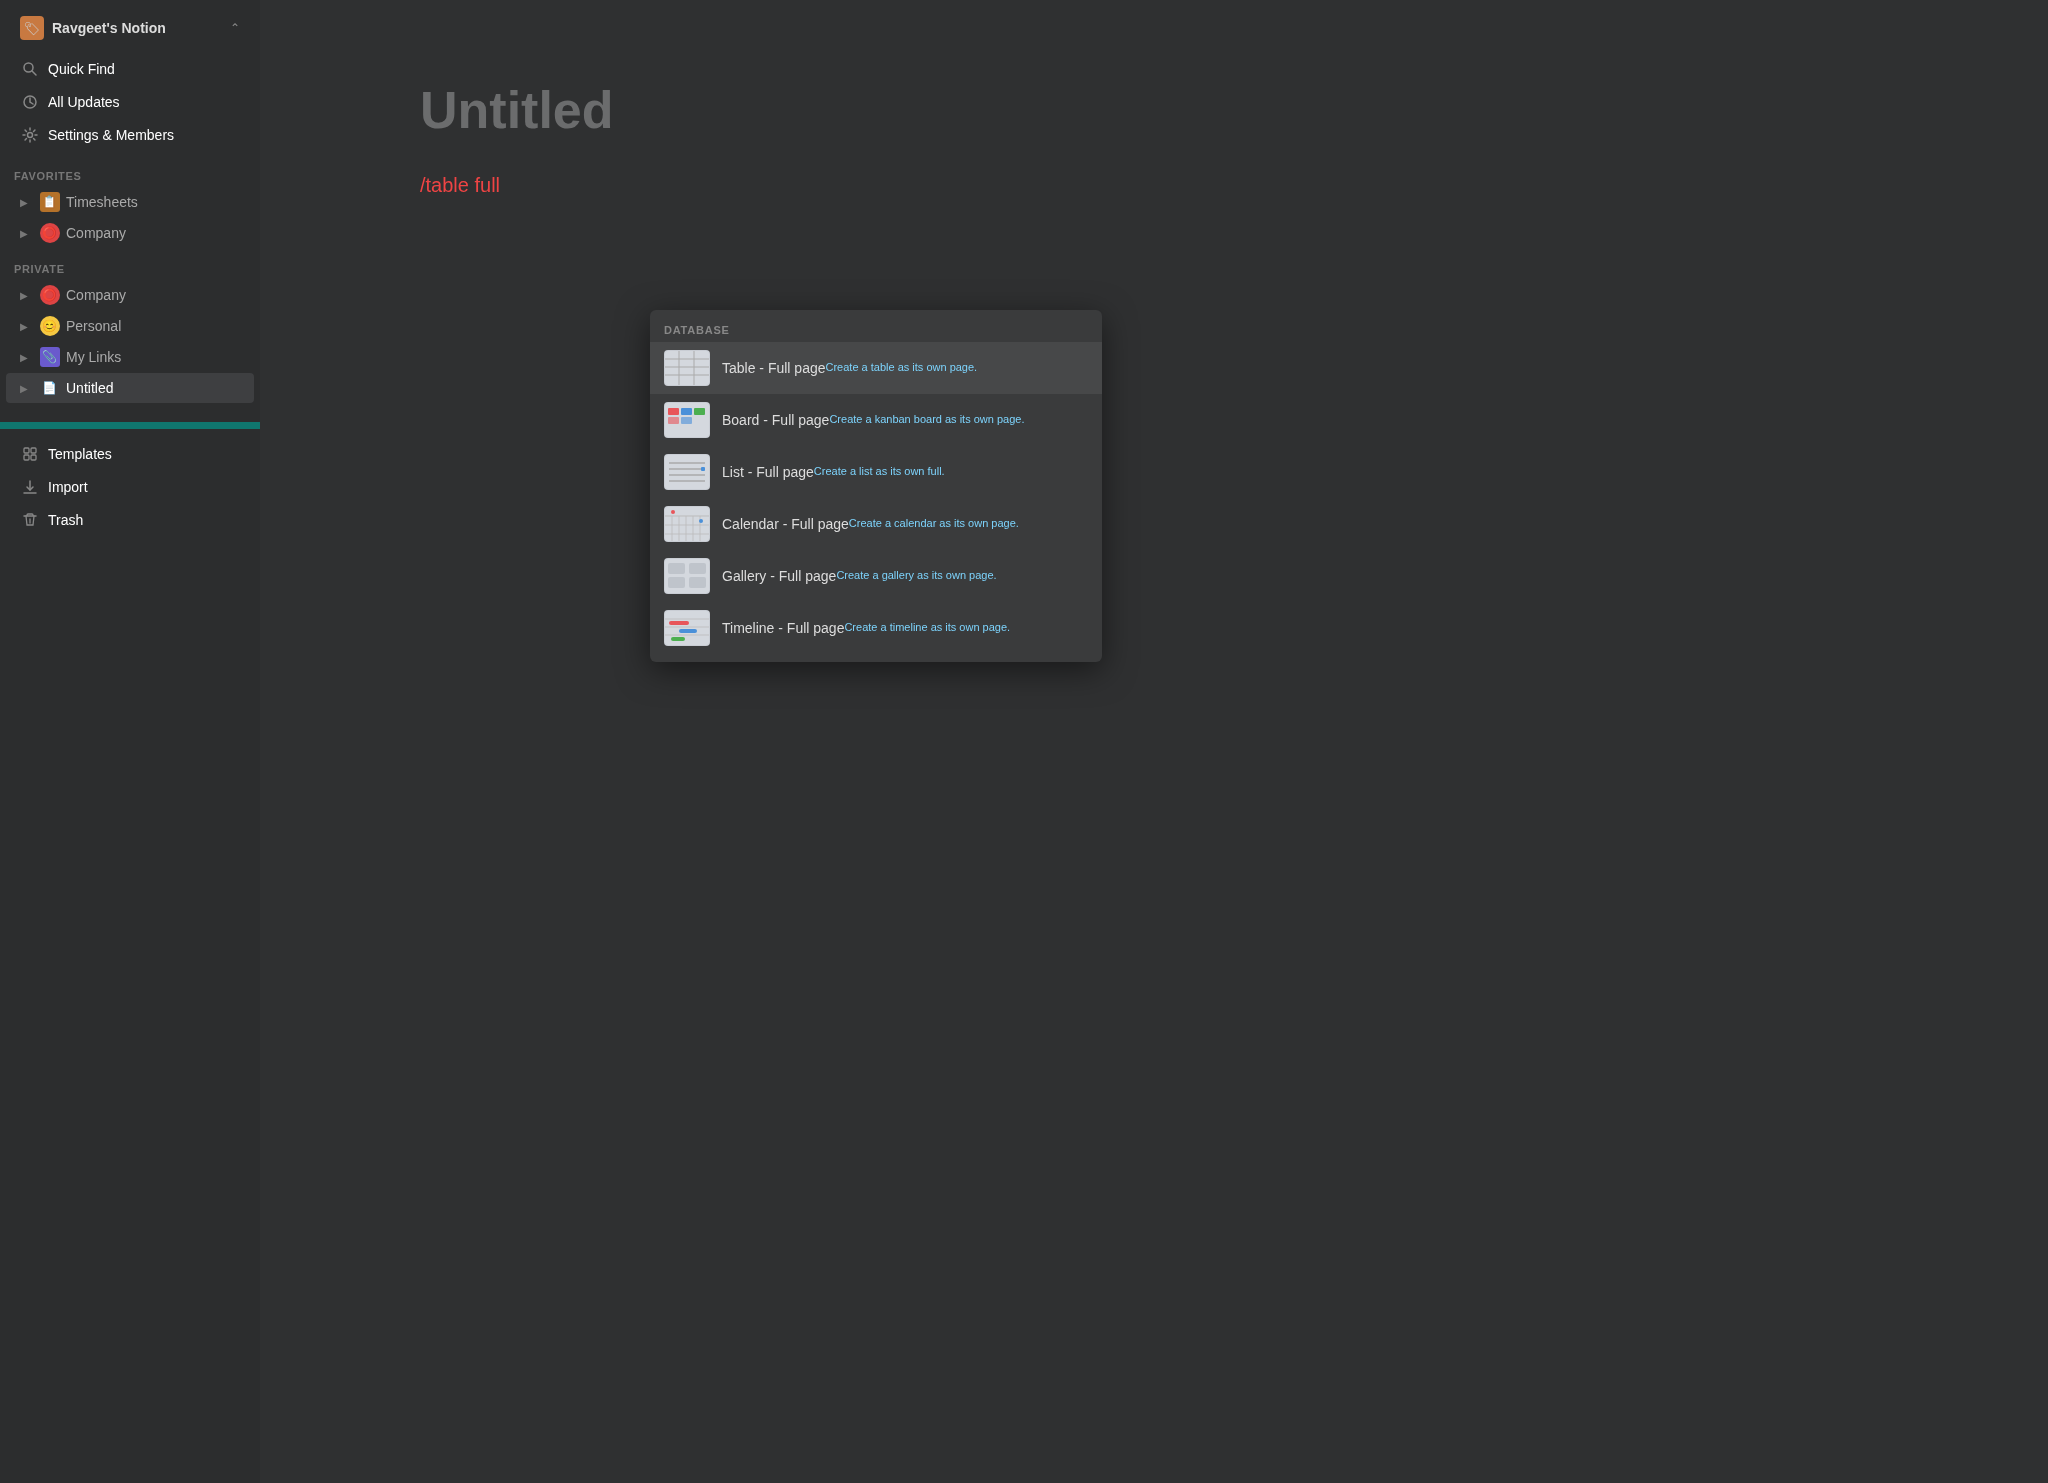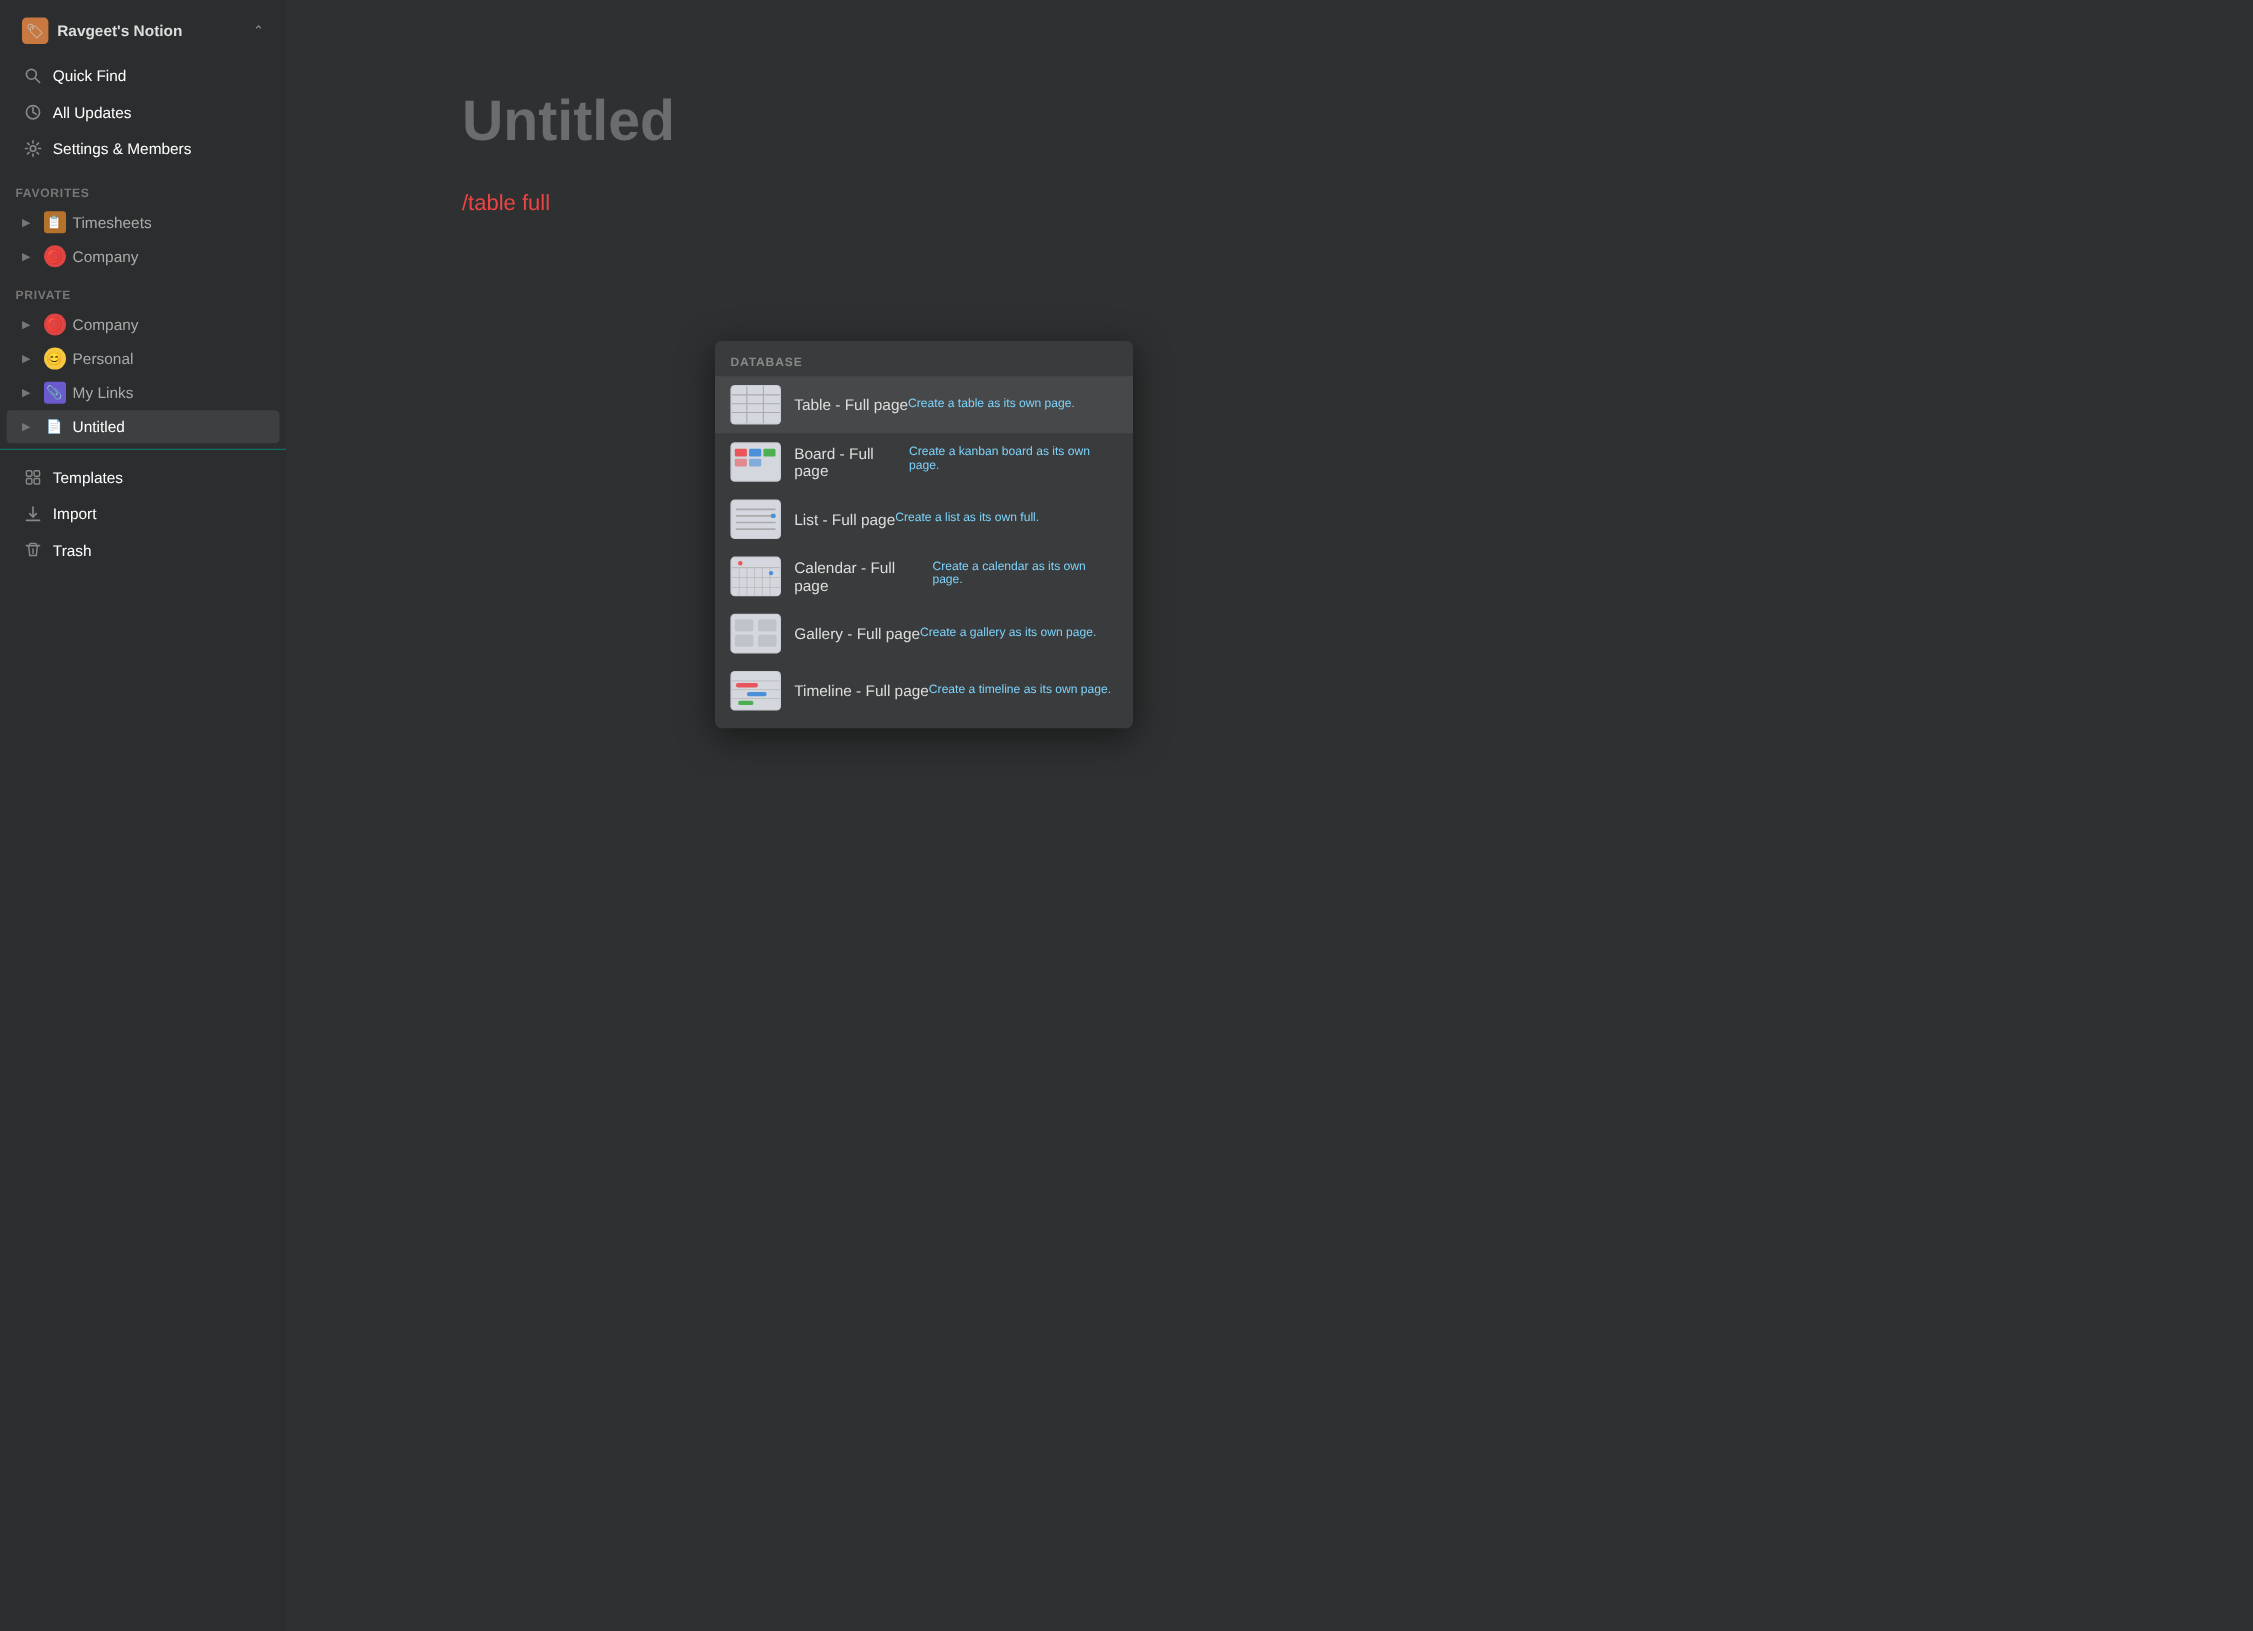--- a/index.html
+++ b/index.html
@@ -122,22 +122,22 @@
       margin-right: 6px;
       font-size: 14px;
       display: flex;
       align-items: center;
       justify-content: center;
       flex-shrink: 0;
       border-radius: 3px;
     }
 
     .sidebar-bottom {
-      margin-top: 4px;
-      border-top: 1px solid #0f766e;
+      margin-top: 18px;
+      border-top: 7px solid #0f766e;
       padding-top: 8px;
     }
 
     
     #main {
       flex: 1;
       background: #2f3031;
       position: relative;
       overflow: hidden;
     }
@@ -158,21 +158,21 @@
       color: #ef4444;
       padding: 4px 0;
       margin-left: 0;
     }
 
     
     .dropdown-menu {
       position: absolute;
       top: 310px;
       left: 390px;
-      width: 380px;
+      width: 452px;
       background: #3a3b3c;
       border-radius: 6px;
       box-shadow: 0 8px 32px rgba(0,0,0,0.5);
       padding: 8px 0;
       z-index: 100;
     }
 
     .dropdown-section-label {
       font-size: 11px;
       font-weight: 700;

